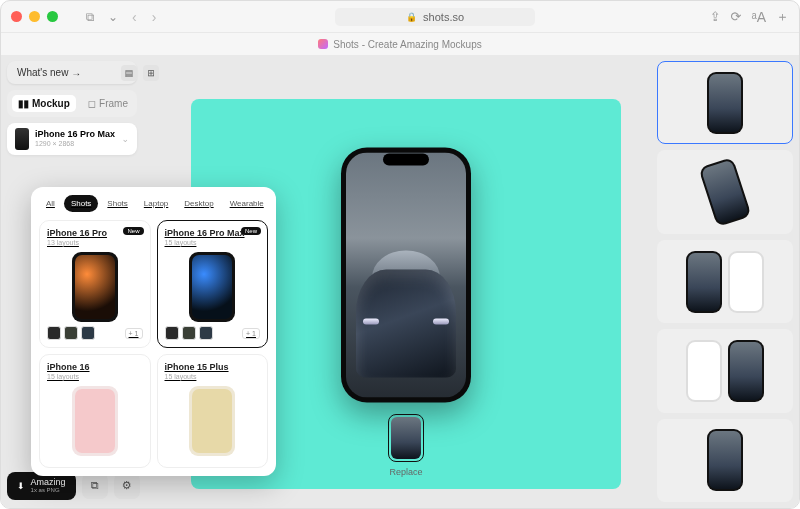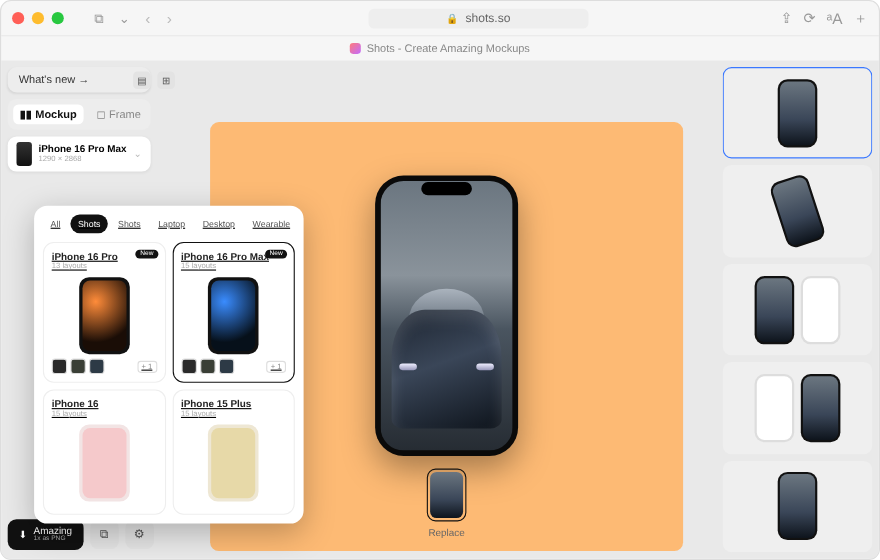--- a/index.html
+++ b/index.html
@@ -50,21 +50,21 @@
 .ph.gold::after{content:"";position:absolute;inset:3px;border-radius:7px;background:#e7d9a8}
 .swatches { display:flex; gap:3px; margin-top:4px; align-items:center; }
 .sw { width:14px; height:14px; border-radius:3px; border:1px solid #ddd; }
 .more { font-size:7px; color:#888; border:1px solid #ddd; border-radius:3px; padding:1px 3px; margin-left:auto; }
 
 .dlrow { position:absolute; left:6px; bottom:8px; display:flex; gap:6px; align-items:center; }
 .dlbtn { background:#111; color:#fff; border-radius:8px; padding:6px 10px; display:flex; gap:6px; align-items:center; font-size:9px; }
 .dlbtn .sub { font-size:6px; color:#aaa; }
 .sqbtn { width:26px; height:26px; border-radius:7px; background:#e3e3e3; display:flex; align-items:center; justify-content:center; color:#555; font-size:11px; }
 
-.canvas { position:absolute; left:190px; top:56px; width:430px; height:390px; background:#fdba74; border-radius:8px; }
+.canvas { position:absolute; left:190px; top:44px; width:430px; height:390px; background:#5eead4; border-radius:8px; }
 .mock { position:absolute; left:50%; top:45%; transform:translate(-50%,-50%); width:130px; height:255px; border-radius:26px; background:#0a0a0a; padding:5px; box-shadow:0 12px 30px rgba(0,0,0,.35); }
 .mock .screen { width:100%; height:100%; border-radius:21px; overflow:hidden; position:relative; }
 .screen .sky { position:absolute; inset:0; background:linear-gradient(#6b7680 0%,#8a939b 35%,#4a5560 55%,#262c33 100%); }
 .screen .car { position:absolute; left:8%; right:8%; top:48%; bottom:8%; background:linear-gradient(160deg,#1c2430,#3a4658 45%,#0e141c); border-radius:30% 30% 10% 10%/40% 40% 8% 8%; box-shadow:inset 0 8px 14px rgba(255,255,255,.15); }
 .screen .glass { position:absolute; left:22%; right:22%; top:40%; height:22%; background:linear-gradient(#aab3bd,#3e4a57); border-radius:50% 50% 20% 20%; }
 .screen .hl { position:absolute; width:16px; height:6px; top:68%; border-radius:3px; background:linear-gradient(#eef,#99b); }
 .screen .hl.l{left:14%} .screen .hl.r{right:14%}
 .notch { position:absolute; top:6px; left:50%; transform:translateX(-50%); width:46px; height:12px; background:#000; border-radius:8px; z-index:2; }
 .replace { position:absolute; left:50%; bottom:12px; transform:translateX(-50%); text-align:center; }
 .repthumb { width:36px; height:48px; border-radius:8px; border:1.5px solid #111; margin:0 auto 5px; overflow:hidden; position:relative; }

